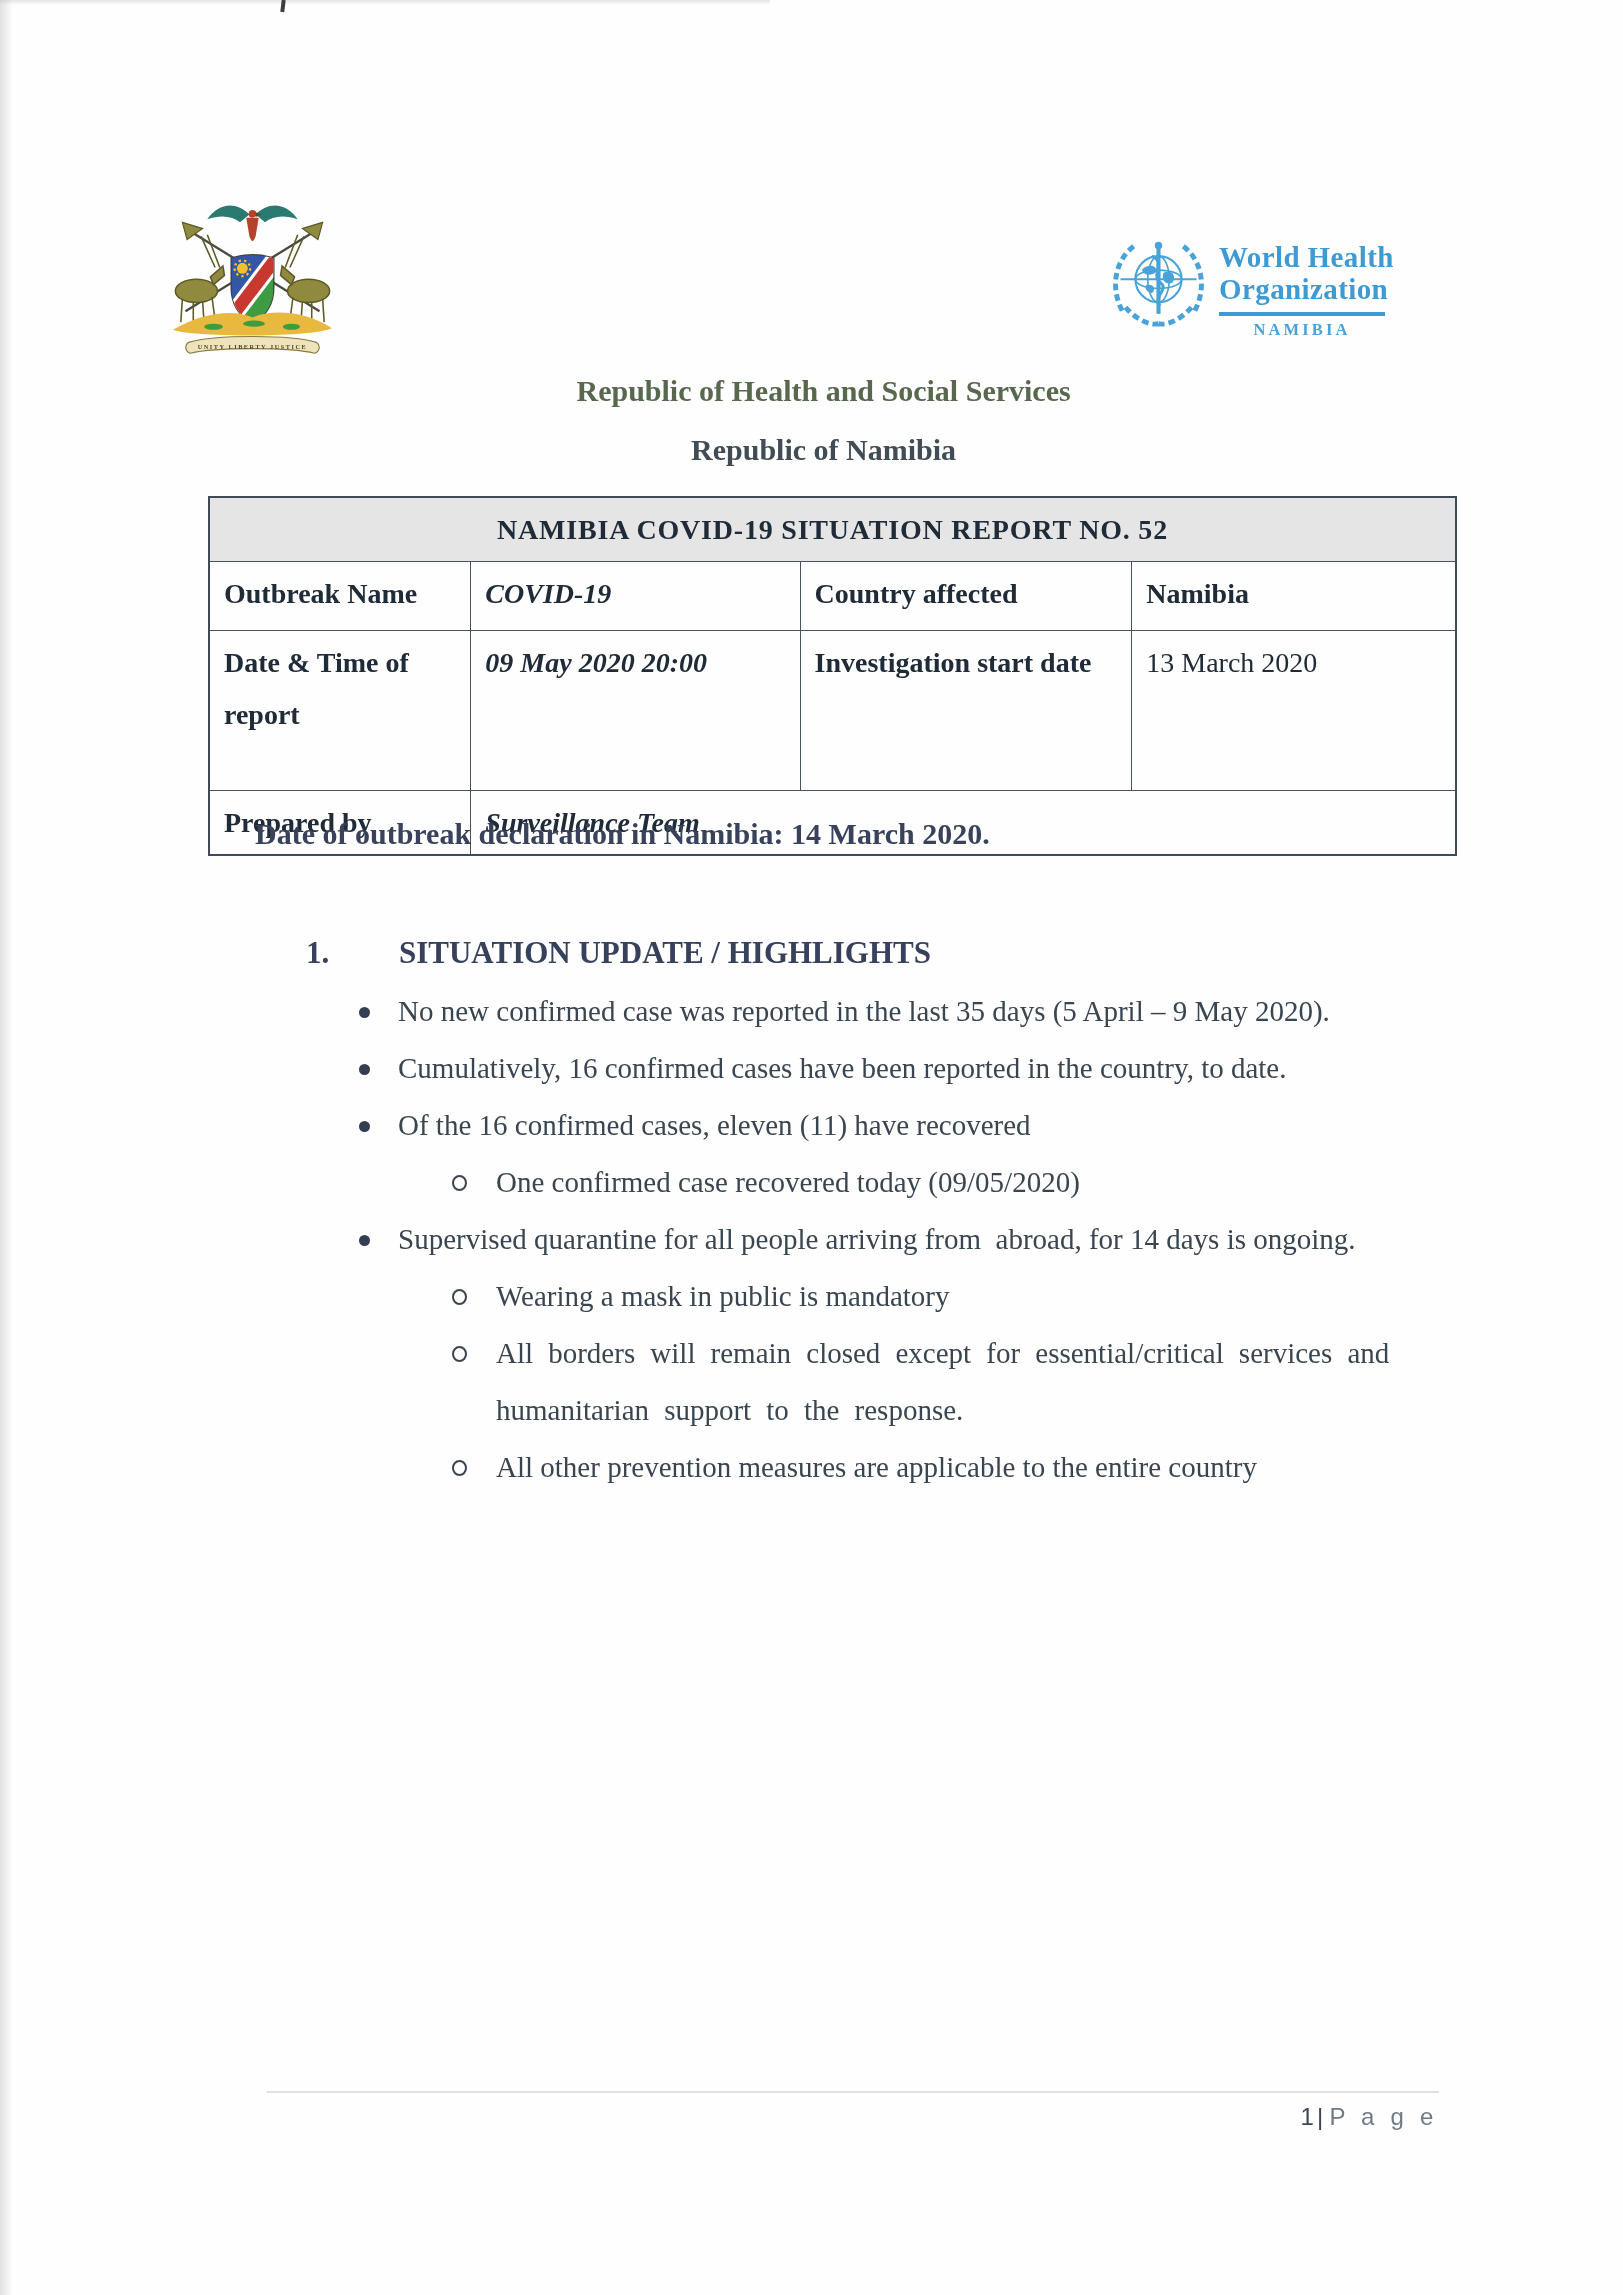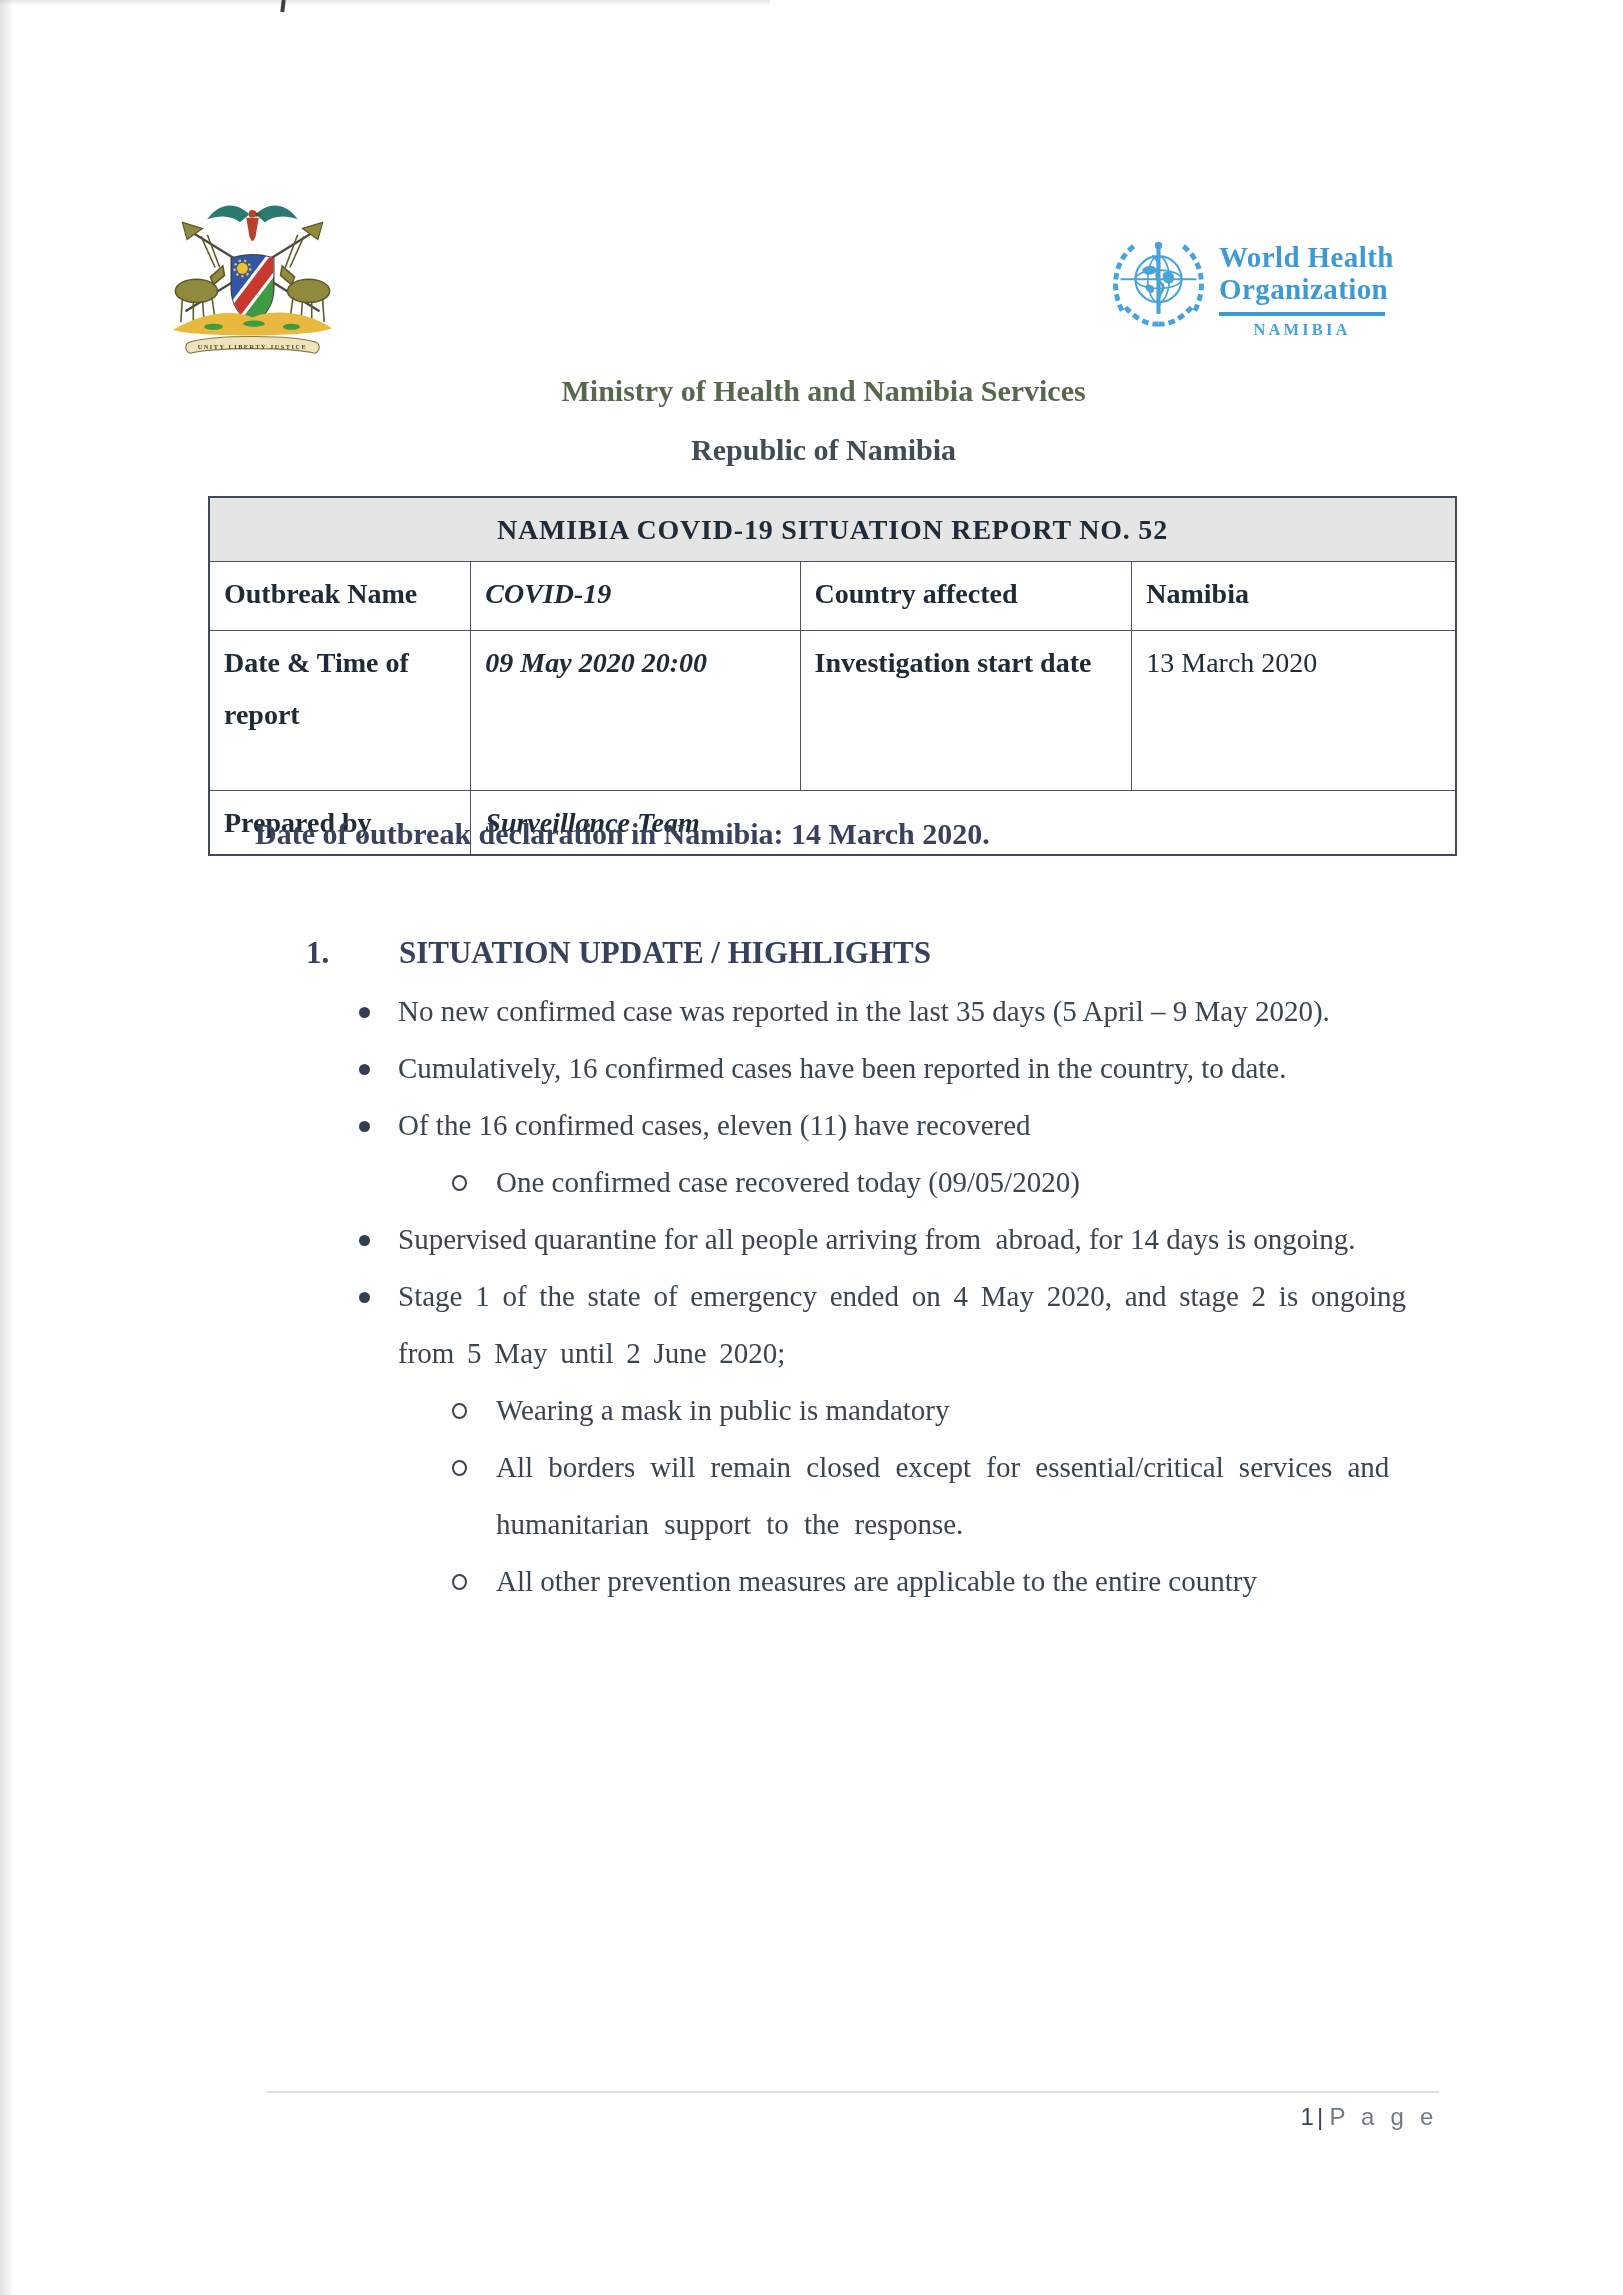--- a/index.html
+++ b/index.html
@@ -169,21 +169,21 @@
       </g>
     </svg>
     <div class="who-text">
       <div class="who-line">World Health</div>
       <div class="who-line">Organization</div>
       <div class="who-rule"></div>
       <div class="who-country">NAMIBIA</div>
     </div>
   </div>
 
-  <div class="ministry">Ministry of Health and Namibia Services</div>
+  <div class="ministry">Republic of Health and Social Services</div>
   <div class="republic">Republic of Namibia</div>
 
   <table class="report">
     <colgroup>
         <col class="c1">
         <col class="c2">
         <col class="c3">
         <col class="c4">
       </colgroup>
     <tbody>
@@ -229,25 +229,20 @@
       <span class="btext">Of the 16 confirmed cases, eleven (11) have recovered</span>
     </li>
     <li class="l2">
       <span class="circ"></span>
       <span class="btext">One confirmed case recovered today (09/05/2020)</span>
     </li>
     <li class="l1">
       <span class="dot"></span>
       <span class="btext">Supervised quarantine for all people arriving from  abroad, for 14 days is ongoing.</span>
     </li>
-    <li class="l1 ws1">
-      <span class="dot"></span>
-      <span class="btext">Stage 1 of the state of emergency ended on 4 May 2020, and stage 2 is ongoing
-from 5 May until 2 June 2020;</span>
-    </li>
     <li class="l2">
       <span class="circ"></span>
       <span class="btext">Wearing a mask in public is mandatory</span>
     </li>
     <li class="l2 ws2">
       <span class="circ"></span>
       <span class="btext">All borders will remain closed except for essential/critical services and
 humanitarian support to the response.</span>
     </li>
     <li class="l2">

